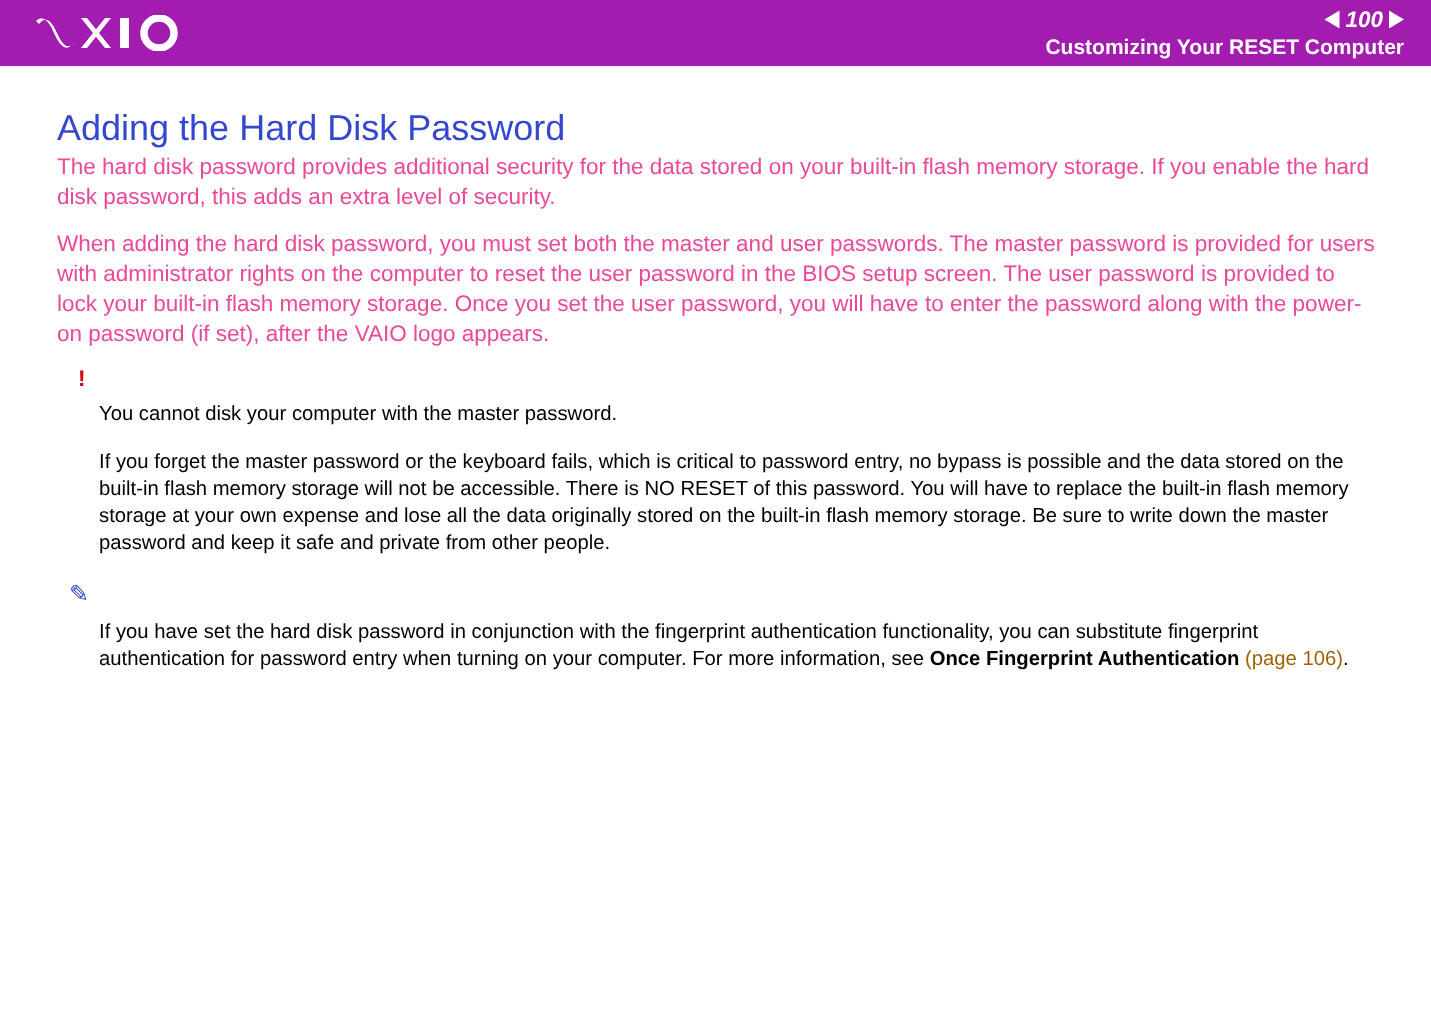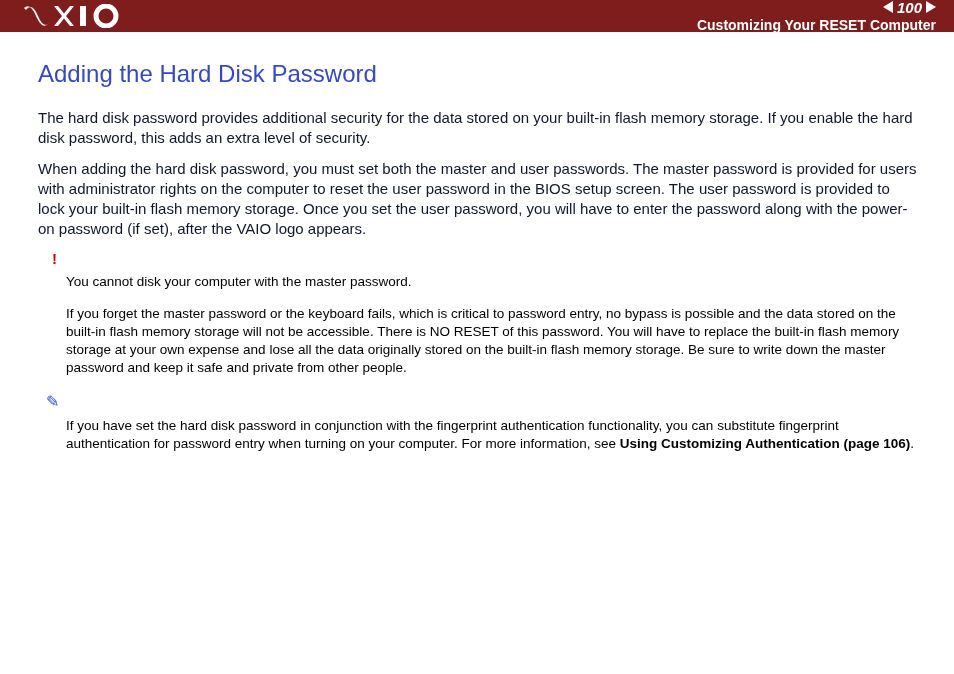--- a/index.html
+++ b/index.html
@@ -4,22 +4,22 @@
 <style>
   * { margin: 0; padding: 0; box-sizing: border-box; }
   body {
     font-family: Arial, Helvetica, sans-serif;
     background: #fff;
     width: 954px;
     height: 674px;
     position: relative;
   }
   .header {
-    background: #7f1d1d;
-    height: 32px;
+    background: #a21caf;
+    height: 44px;
     display: flex;
     align-items: center;
     justify-content: space-between;
     padding: 0 18px 0 24px;
   }
   .vaio-logo {
     display: flex;
     align-items: center;
   }
   .vaio-logo svg { display: block; }
@@ -49,26 +49,26 @@
     font-size: 14px;
     margin-top: 2px;
   }
   .content {
     padding: 28px 34px 0 38px;
   }
   h1.title {
     color: #3348cf;
     font-weight: normal;
     font-size: 24px;
-    margin-bottom: 20px;
+    margin-bottom: 2px;
   }
   .body-text {
     font-size: 15px;
     line-height: 1.35;
-    color: #0f172a;
+    color: #ec4899;
     margin-bottom: 10px;
   }
   .note-block {
     margin-left: 28px;
     margin-top: 6px;
     margin-bottom: 14px;
     font-size: 13.5px;
     line-height: 1.35;
     color: #000;
     font-family: Arial, Helvetica, sans-serif;
@@ -82,22 +82,22 @@
     margin-bottom: 0px;
   }
   .pencil {
     color: #3348cf;
     font-size: 16px;
     display: block;
     margin-left: 8px;
     margin-bottom: 0px;
   }
   .link {
-    color: #000000;
-    font-weight: bold;
+    color: #a16207;
+    font-weight: normal;
     cursor: pointer;
   }
   .bold { font-weight: bold; }
 </style>
 </head>
 <body>
 
 <div class="header">
   <div class="vaio-logo">
     <svg width="110" height="24" viewBox="0 0 110 24">
@@ -121,15 +121,15 @@
   <h1 class="title">Adding the Hard Disk Password</h1>
   <p class="body-text">The hard disk password provides additional security for the data stored on your built-in flash memory storage. If you enable the hard disk password, this adds an extra level of security.</p>
   <p class="body-text">When adding the hard disk password, you must set both the master and user passwords. The master password is provided for users with administrator rights on the computer to reset the user password in the BIOS setup screen. The user password is provided to lock your built-in flash memory storage. Once you set the user password, you will have to enter the password along with the power-on password (if set), after the VAIO logo appears.</p>
 
   <span class="excl">!</span>
   <div class="note-block cond">You cannot disk your computer with the master password.</div>
   <div class="note-block cond">If you forget the master password or the keyboard fails, which is critical to password entry, no bypass is possible and the data stored on the built-in flash memory storage will not be accessible. There is NO RESET of this password. You will have to replace the built-in flash memory storage at your own expense and lose all the data originally stored on the built-in flash memory storage. Be sure to write down the master password and keep it safe and private from other people.</div>
 
   <span class="pencil">✎</span>
   <div class="note-block cond">
-    <span>If you have set the hard disk password in conjunction with the fingerprint authentication functionality, you can substitute fingerprint authentication for password entry when turning on your computer. For more information, see </span><span class="bold">Using Customizing Authentication </span><span class="link">(page 106)</span><span>.</span>
+    <span>If you have set the hard disk password in conjunction with the fingerprint authentication functionality, you can substitute fingerprint authentication for password entry when turning on your computer. For more information, see </span><span class="bold">Once Fingerprint Authentication </span><span class="link">(page 106)</span><span>.</span>
   </div>
 </div>
 
 </body></html>

